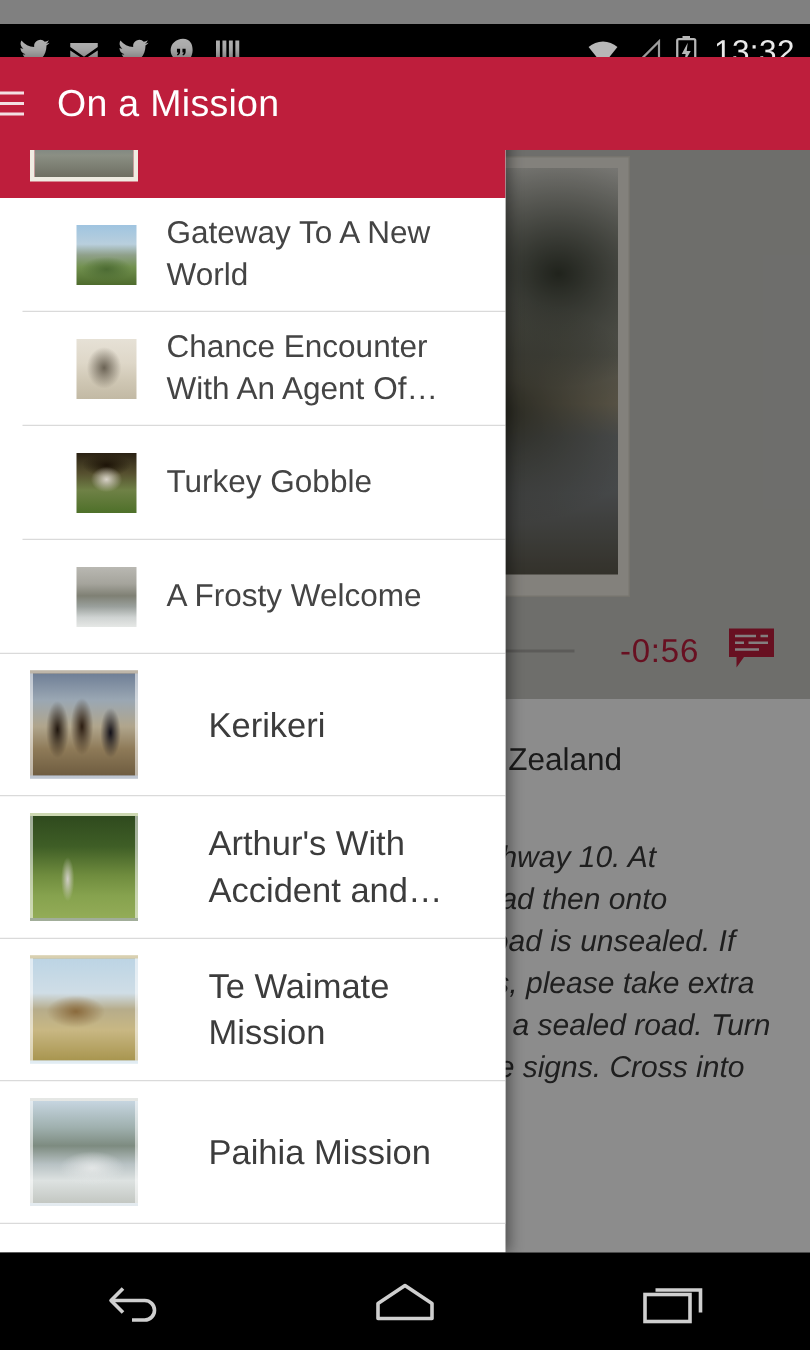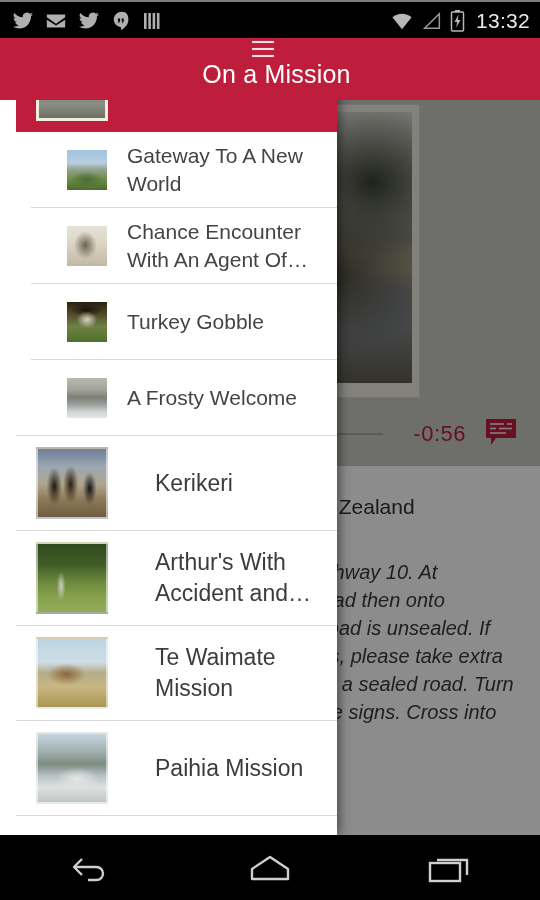--- a/index.html
+++ b/index.html
@@ -5,21 +5,21 @@
   * { margin:0; padding:0; box-sizing:border-box; }
   html,body { width:540px; height:900px; overflow:hidden; }
   body {
     font-family:"Liberation Sans", sans-serif;
     background:#808080;
     position:relative;
   }
 
   
   #status-bar{
-    position:absolute; top:2px; left:0; width:540px; height:38px;
+    position:absolute; top:16px; left:0; width:540px; height:38px;
     background:#000; display:flex; align-items:center;
     padding:0 10px 0 12px;
   }
   .status-left{ display:flex; align-items:center; gap:11px; flex:1; }
   .status-right{ display:flex; align-items:center; gap:7px; }
   .sticon{ display:block; opacity:.82; }
   .clock{
     color:#e9e9e9; font-size:21px; letter-spacing:.3px;
     margin-left:4px; font-family:"Liberation Sans", sans-serif;
   }
@@ -79,21 +79,21 @@
     position:absolute; top:38px; left:0; width:540px; height:797px;
     background:rgba(0,0,0,.45);
   }
 
   
   #drawer{
     position:absolute; top:38px; left:0; width:337px; height:797px;
     background:#ffffff; overflow:hidden;
     box-shadow:3px 0 9px rgba(0,0,0,.45);
   }
-  .drawer-scroll{ width:100%;padding-left:16px; }
+  .drawer-scroll{ width:100%; }
 
   
   .row{
     display:flex; align-items:center; width:100%;
     background:#fff; position:relative;
   }
   .row.selected{ background:#BE1E3C; }
 
   .row.parent{ padding:11px 0; min-height:91px;gap:28px; }
   .row.parent .thumb{
@@ -313,21 +313,21 @@
       </svg>
   </div>
   <div class="navbtn">
     <svg width="52" height="34" viewBox="0 0 52 34">
         <rect x="6" y="12" width="30" height="18" fill="none" stroke="#cfcfcf" stroke-width="2.4"></rect>
         <path fill="none" stroke="#cfcfcf" stroke-width="2.4" d="M13 9h30v15"></path>
       </svg>
   </div>
 </div>
 
-<div style="position:absolute;top:38px;left:0;width:540px;height:62px;background:#BE1E3C;display:flex;align-items:center;flex-direction:column;">
+<div style="position:absolute;top:38px;left:0;width:540px;height:62px;background:#BE1E3C;display:flex;align-items:center;">
   <span style="margin-left:-9px;width:34px;display:flex;justify-content:center;">
     <svg width="28" height="22" viewBox="0 0 28 22">
         <g stroke="#f3dfe3" stroke-width="2.1">
           <line x1="0" y1="4" x2="22" y2="4"></line>
           <line x1="0" y1="11" x2="22" y2="11"></line>
           <line x1="0" y1="18" x2="22" y2="18"></line>
         </g>
       </svg>
   </span>
   <span style="margin-left:13px;color:#fff;font-size:25px;letter-spacing:.2px;">On a Mission</span>

